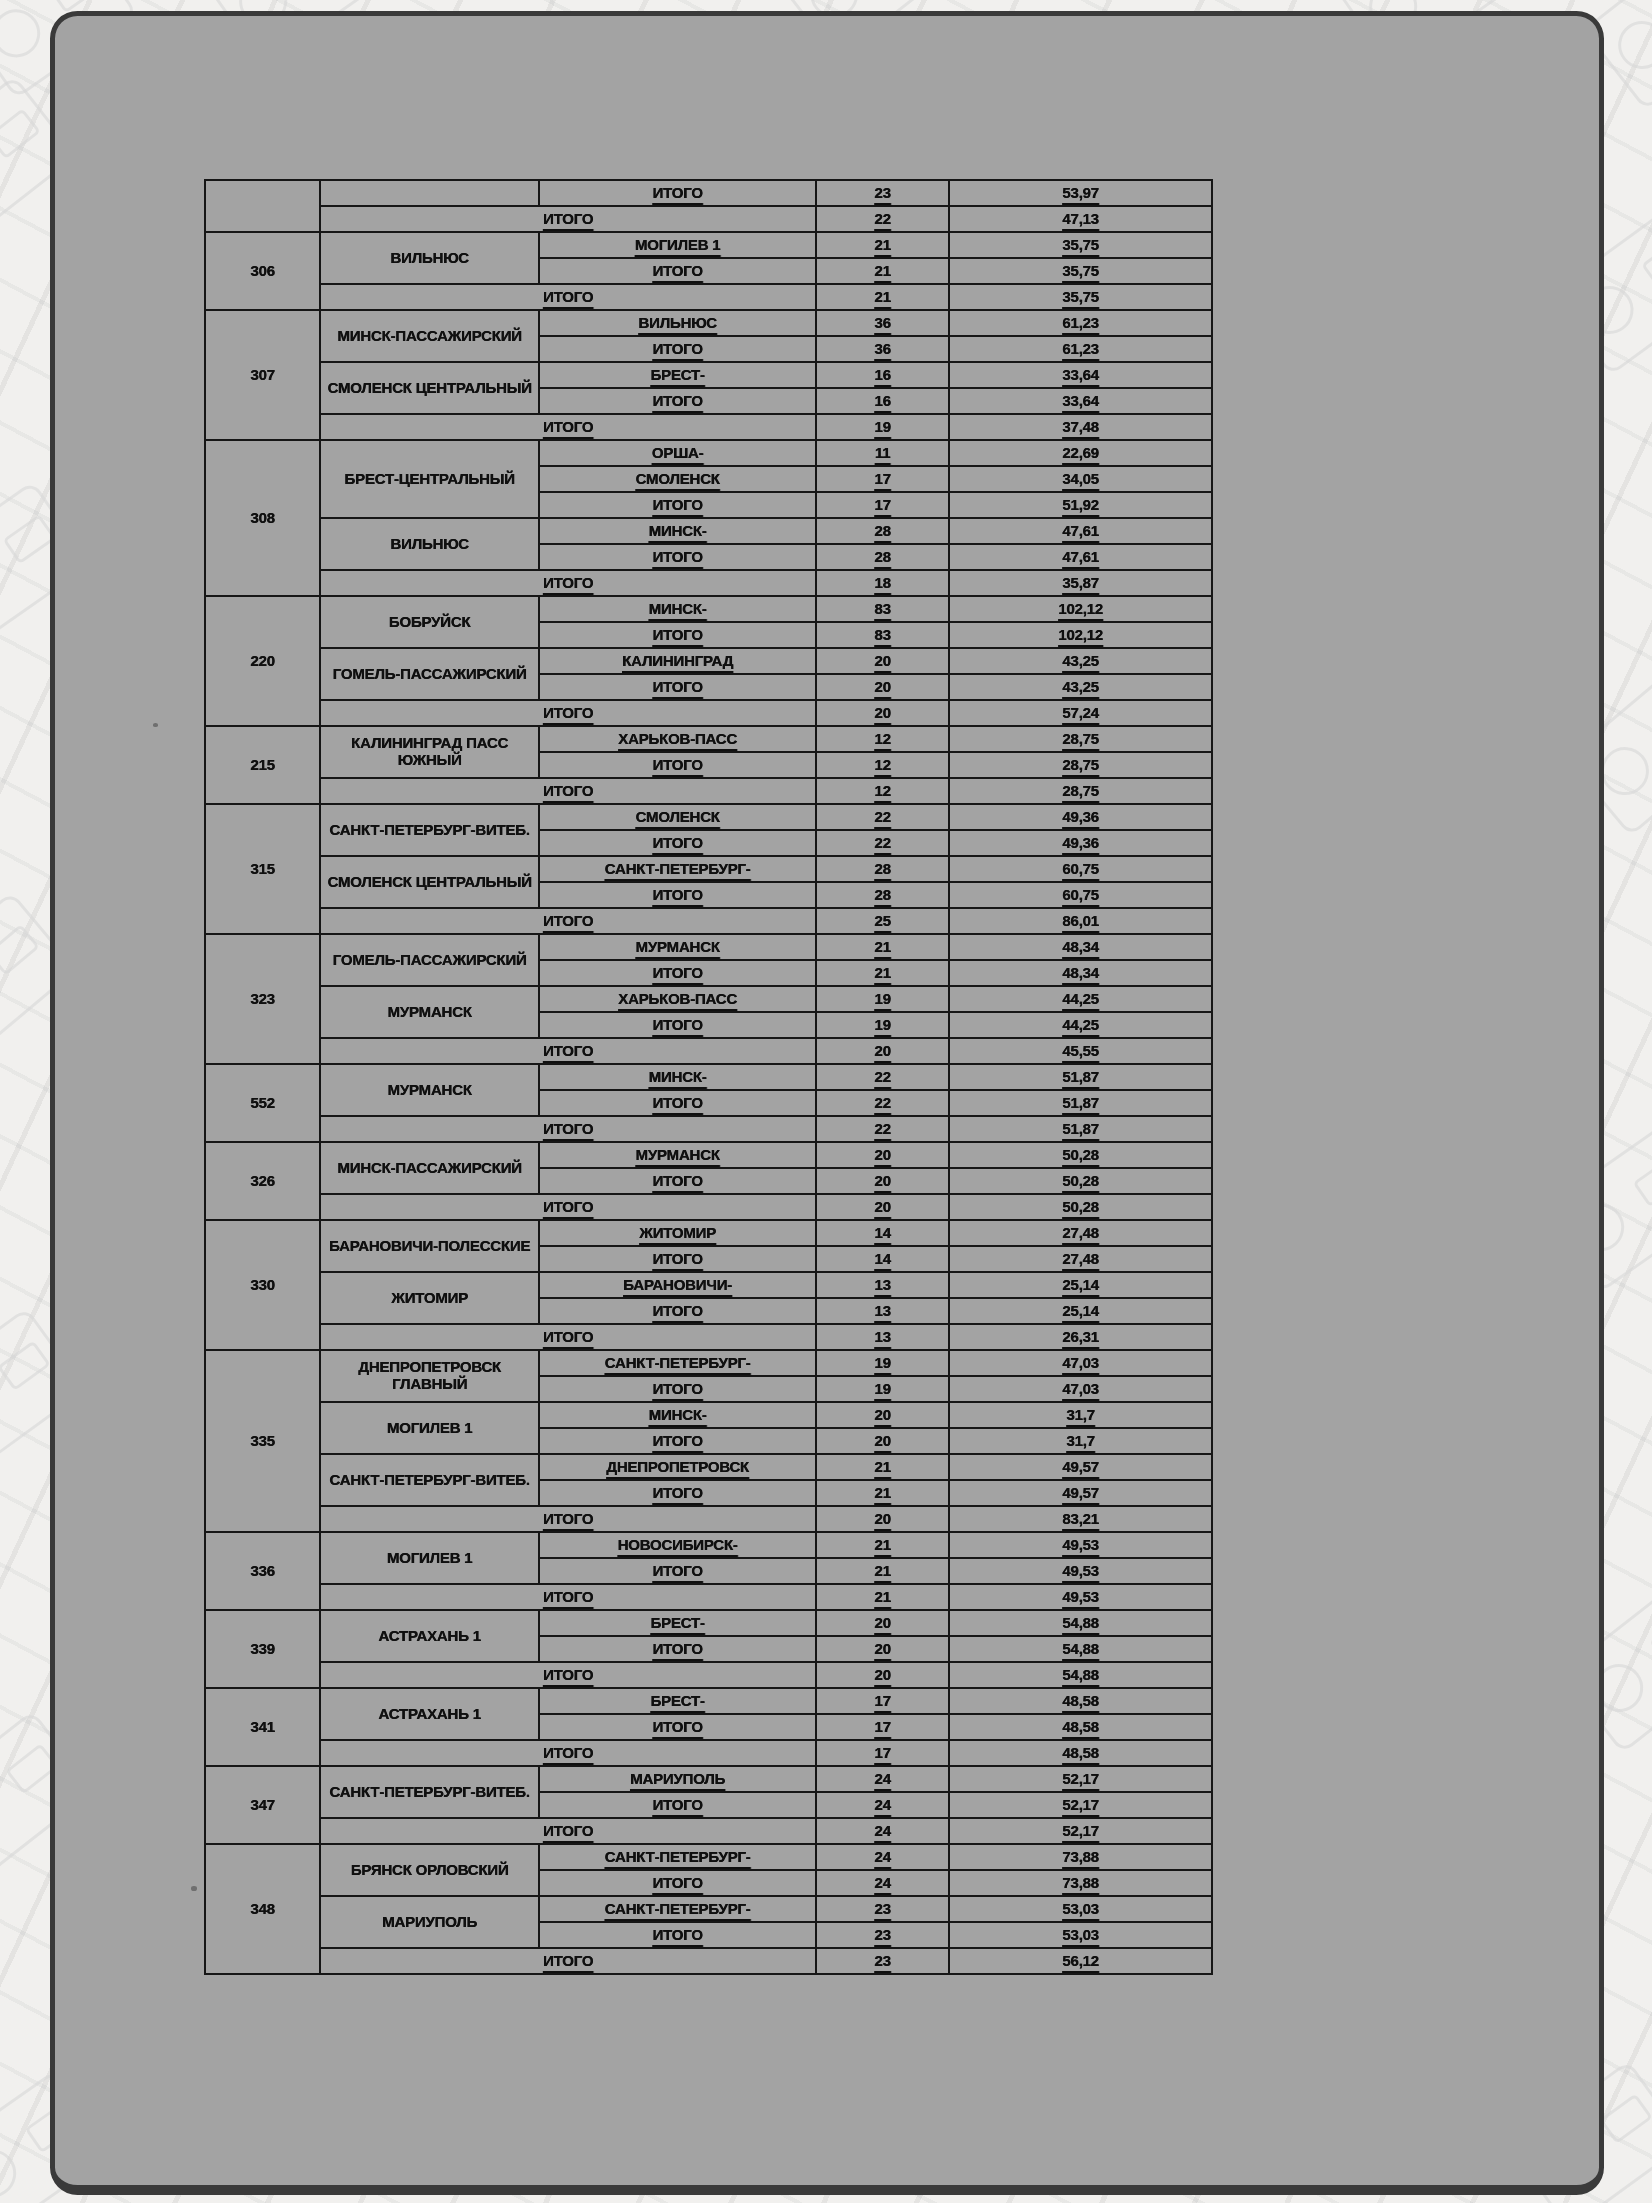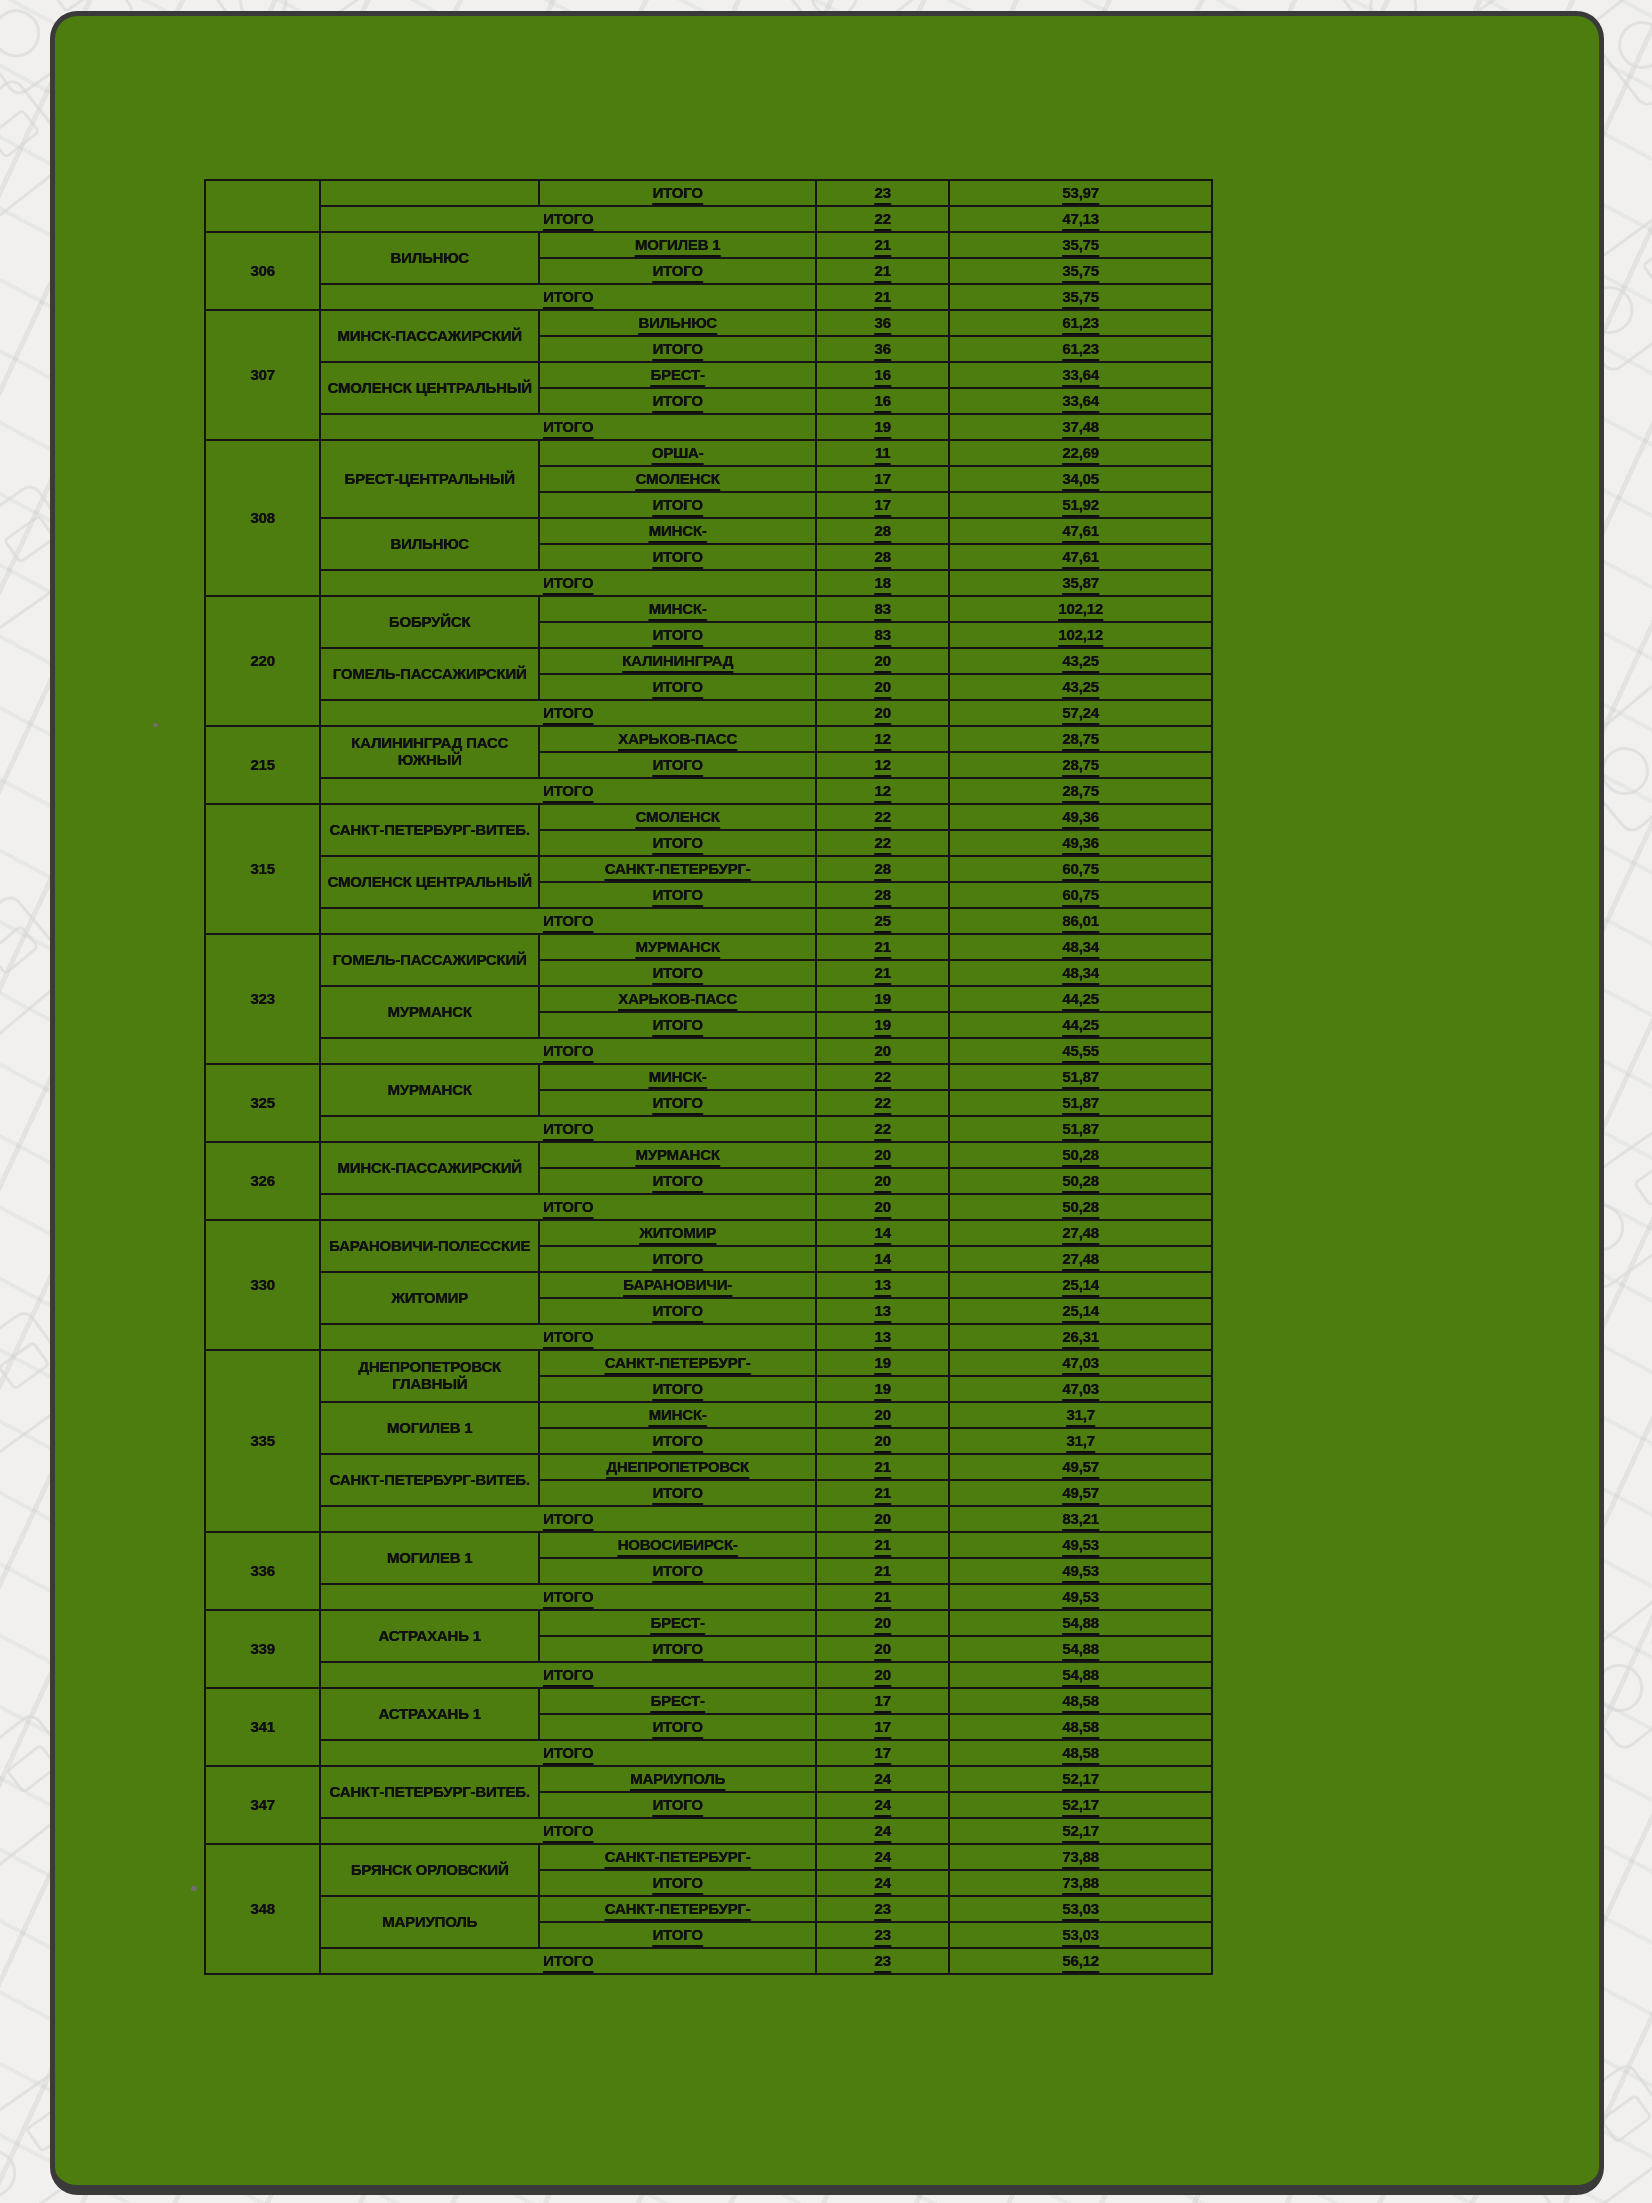--- a/index.html
+++ b/index.html
@@ -11,21 +11,21 @@
       repeating-linear-gradient(28deg, transparent 0 59px, rgba(150,150,150,.10) 59px 63px);
     font-family:"Liberation Sans","DejaVu Sans",sans-serif;
   }
   
   .doodle{position:absolute;width:143px;height:97px;border:3.7px solid #d8d8d8;border-radius:13px;opacity:.6;}
   .doodle::before{content:"";position:absolute;left:11px;top:22px;width:42px;height:42px;border:3.7px solid #d8d8d8;border-radius:50%;}
   .doodle::after{content:"";position:absolute;right:11px;top:27.5px;width:39px;height:24px;border:3.7px solid #d8d8d8;border-radius:5.5px;}
 
   .page{
     position:absolute;left:50px;top:11px;width:1554px;height:2184px;
-    background:#4d7c0f;border:5.5px solid #3a3a3a;border-bottom-width:10px;
+    background:#a3a3a3;border:5.5px solid #3a3a3a;border-bottom-width:10px;
     border-radius:27.5px;box-sizing:border-box;
   }
 
   .speck{position:absolute;background:#6f6f6f;border-radius:50%;}
 
   table.report{
     position:absolute;left:149px;top:163px;
     border-collapse:collapse;table-layout:fixed;width:1006px;
     color:#101010;
   }
@@ -266,21 +266,21 @@
           <td class="u">ИТОГО</td>
           <td class="u">19</td>
           <td class="u">44,25</td>
         </tr>
         <tr>
           <td colspan="2" class="u totlbl">ИТОГО</td>
           <td class="u">20</td>
           <td class="u">45,55</td>
         </tr>
         <tr>
-          <td class="train" rowspan="3">325</td>
+          <td class="train" rowspan="3">552</td>
           <td rowspan="2">МУРМАНСК</td>
           <td class="u">МИНСК-</td>
           <td class="u">22</td>
           <td class="u">51,87</td>
         </tr>
         <tr>
           <td class="u">ИТОГО</td>
           <td class="u">22</td>
           <td class="u">51,87</td>
         </tr>

